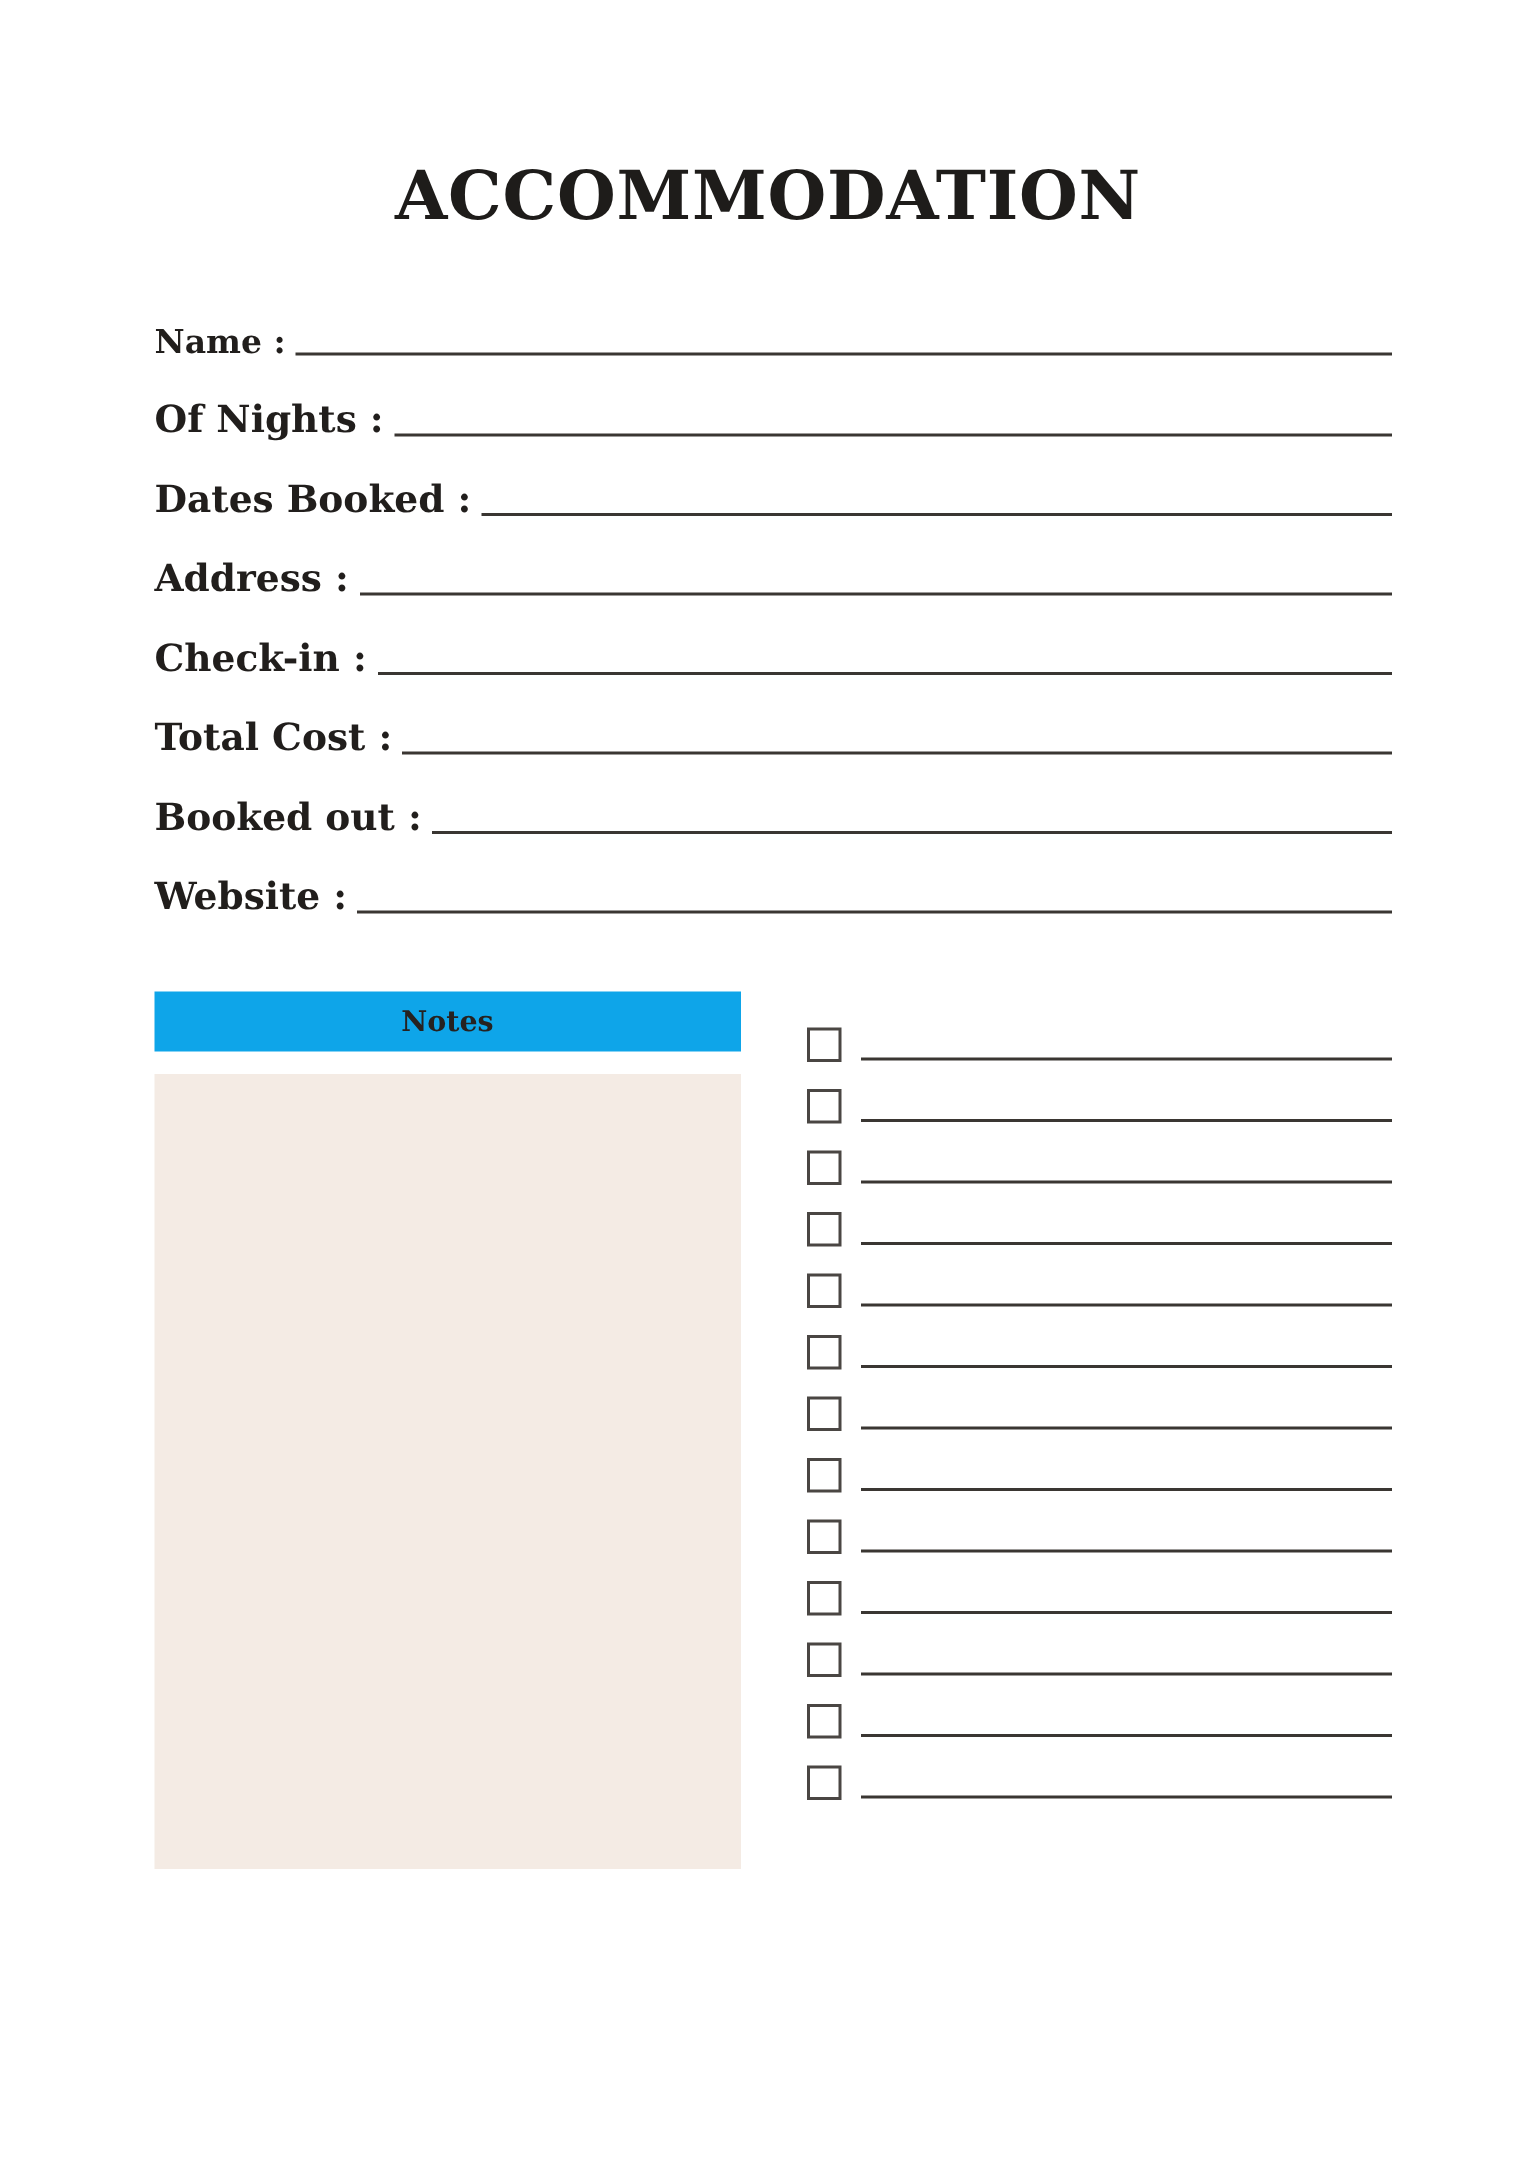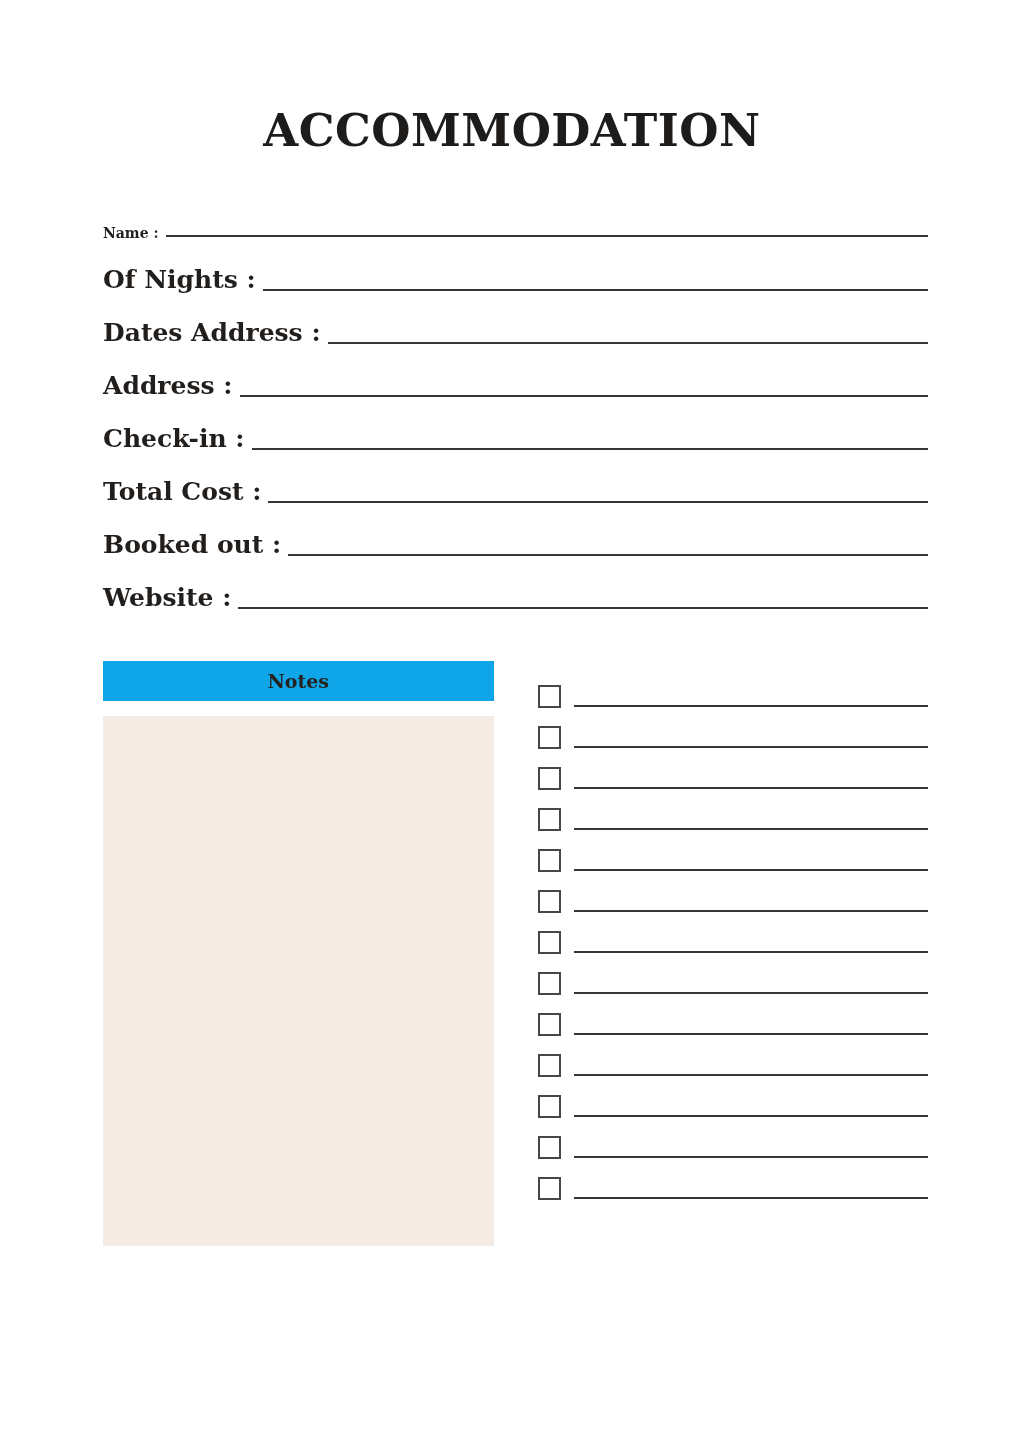--- a/index.html
+++ b/index.html
@@ -29,21 +29,21 @@
     height:35px;
     margin-bottom:18px;
   }
   .field-row.lg { height:38px; margin-bottom:19px; }
   .field-label {
     font-weight:bold;
     font-size:25px;
     white-space:nowrap;
     line-height:1.15;
   }
-  .field-row.lg .field-label { font-size:14px; }
+  .field-row.lg .field-label { font-size:22px; }
   .field-line {
     flex:1;
     border-bottom:2px solid #3a3632;
     margin-left:7px;
     margin-bottom:4px;
     height:1px;
   }
   .columns {
     display:flex;
     gap:44px;
@@ -97,21 +97,21 @@
   <div class="fields">
     <div class="field-row lg">
       <span class="field-label">Name :</span>
       <div class="field-line"></div>
     </div>
     <div class="field-row">
       <span class="field-label">Of Nights :</span>
       <div class="field-line"></div>
     </div>
     <div class="field-row">
-      <span class="field-label">Dates Address :</span>
+      <span class="field-label">Dates Booked :</span>
       <div class="field-line"></div>
     </div>
     <div class="field-row">
       <span class="field-label">Address :</span>
       <div class="field-line"></div>
     </div>
     <div class="field-row">
       <span class="field-label">Check-in :</span>
       <div class="field-line"></div>
     </div>

